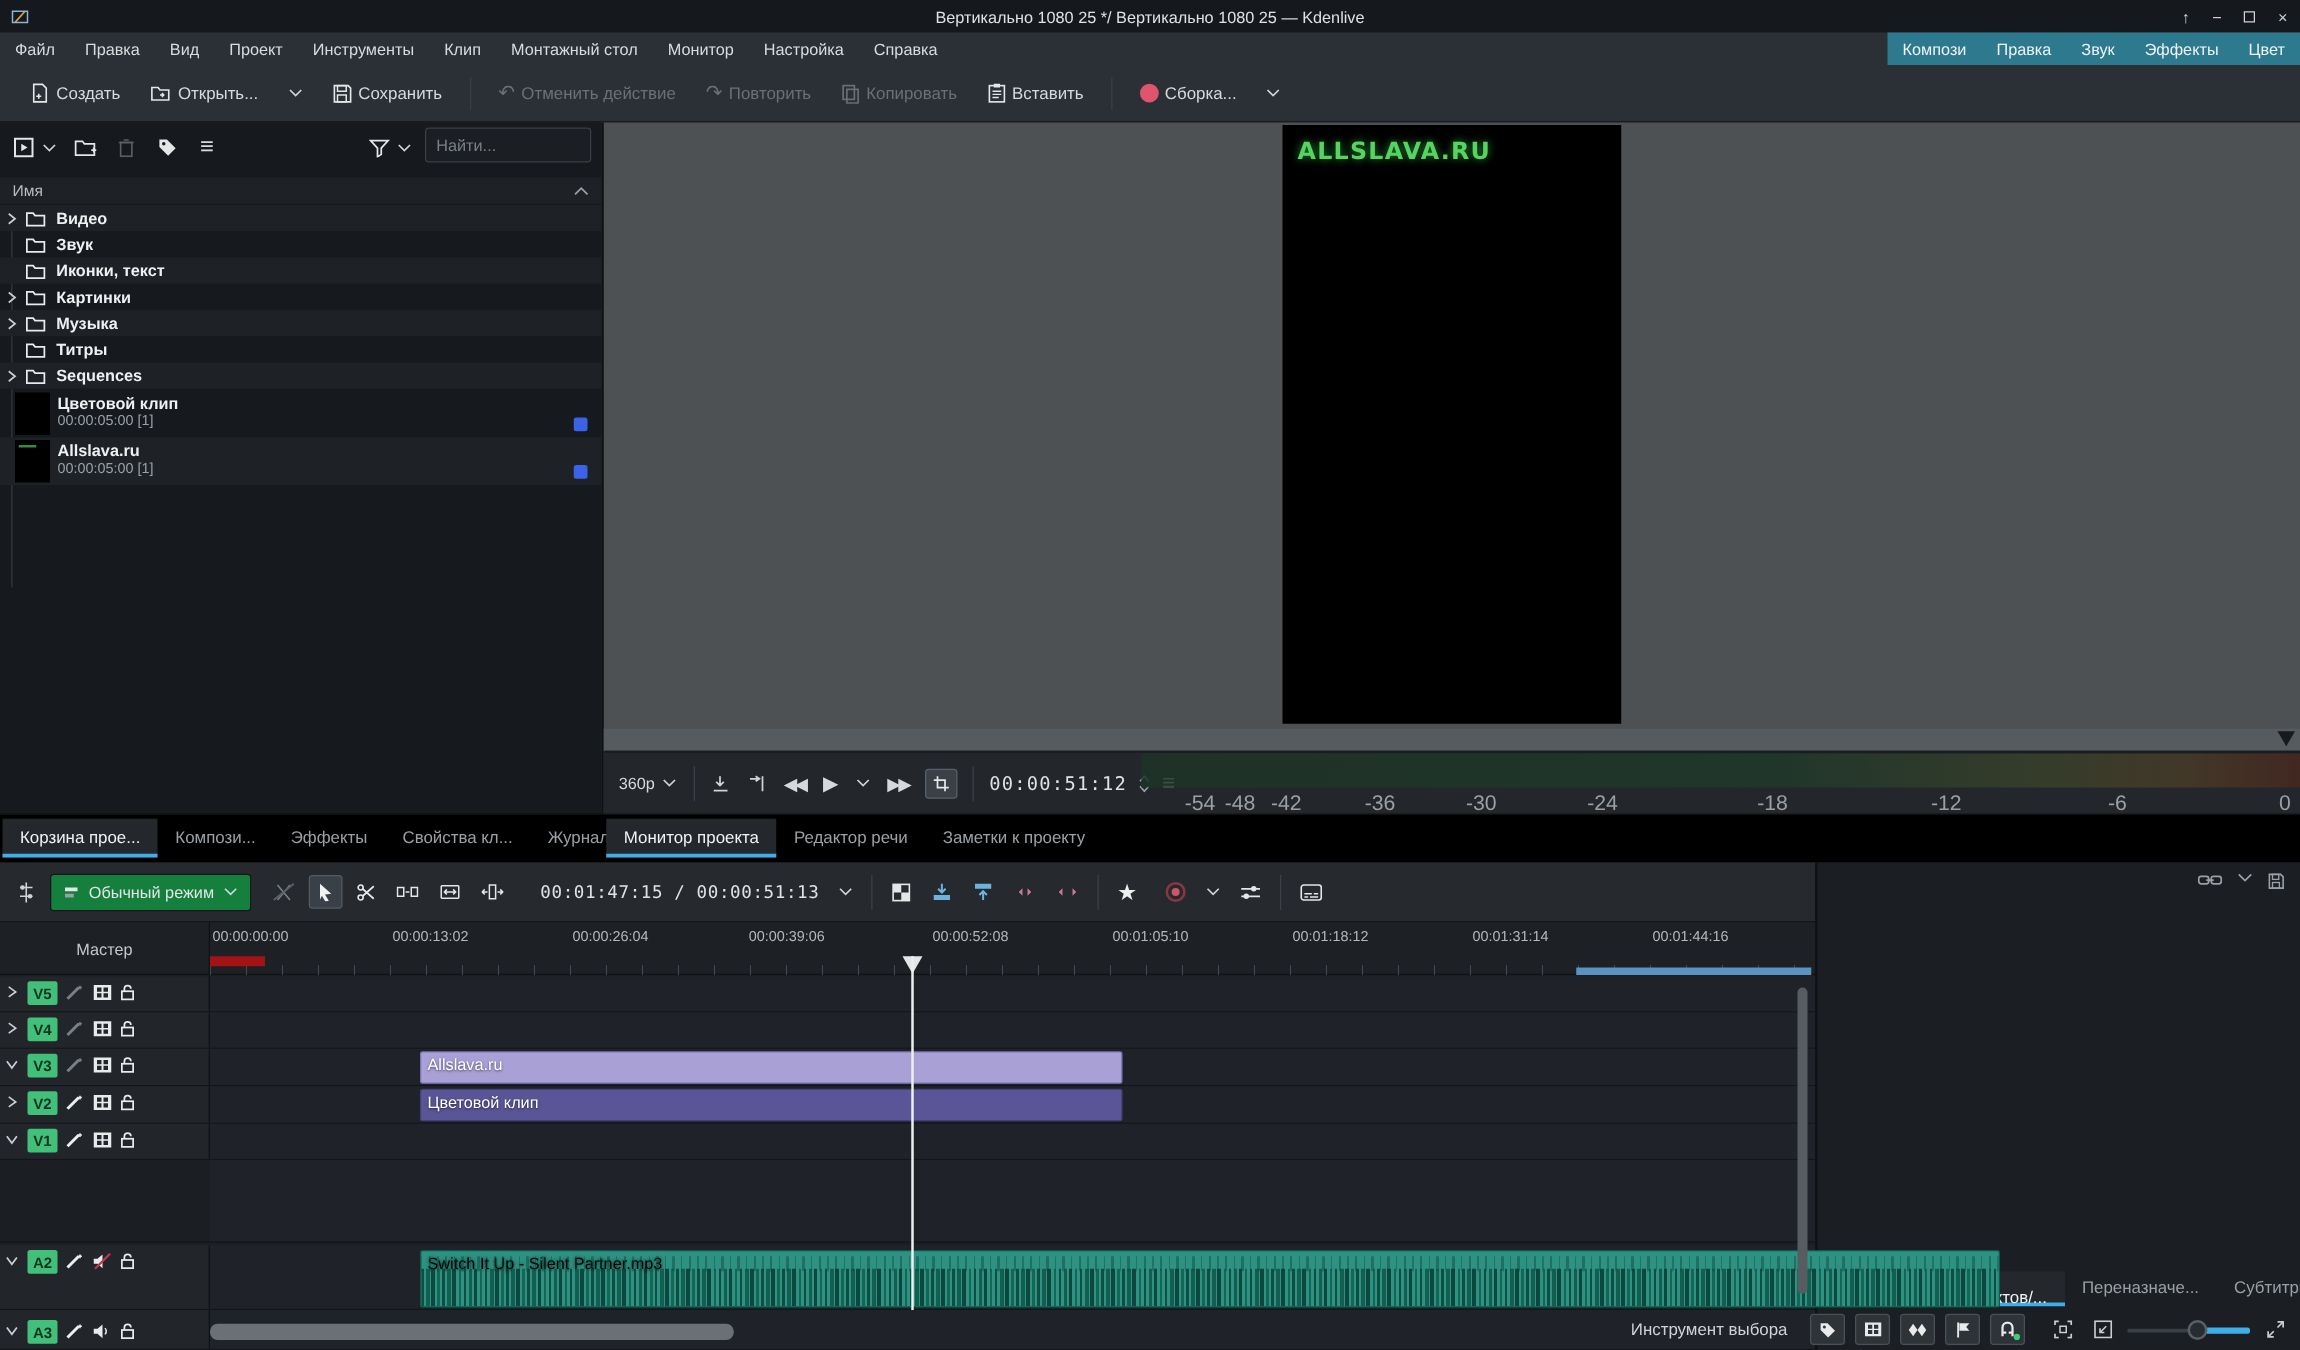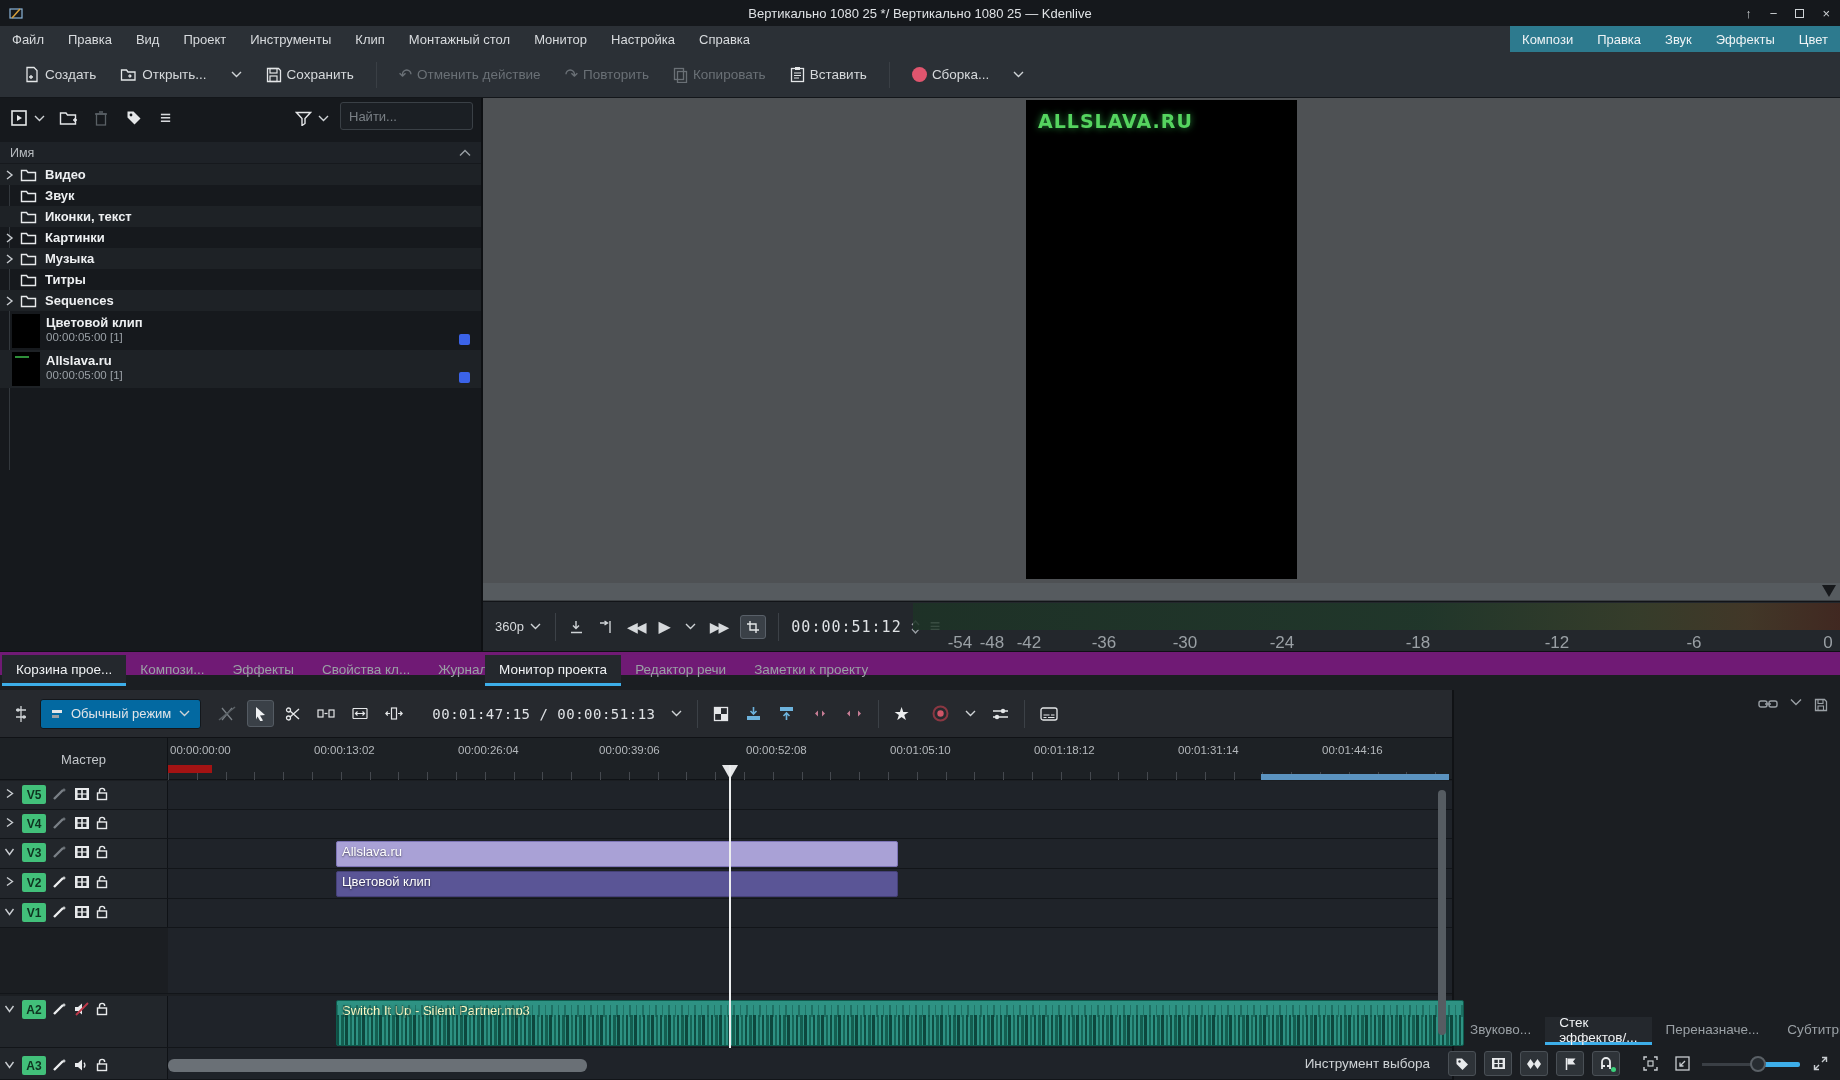--- a/index.html
+++ b/index.html
@@ -84,34 +84,34 @@
   #mon-tc { font-size:15px; color:#dfe2e5; letter-spacing:1px; padding:0 6px; }
   #mon-crop { width:26px; height:24px; background:#3a4047; border:1px solid #596069;
               border-radius:3px; display:flex; align-items:center; justify-content:center; }
   #meter { position:absolute; left:420px; top:0; width:939px; height:50px; }
   #meter-grad { position:absolute; left:10px; right:0; top:1px; height:27px;
     background:linear-gradient(90deg,#1d3326 0%,#20392a 55%,#39402a 78%,#473a27 90%,#46281f 100%);
     opacity:.85; }
   .mlabel { position:absolute; top:31px; transform:translateX(-50%); font-size:17px; color:#9aa0a5; }
 
   
-  #docktabs { left:0; top:651px; width:1840px; height:24px; background:#701a75;
+  #docktabs { left:0; top:651px; width:1840px; height:39px; background:#000000;
               border-top:1px solid #0e1013; }
   .tabrow { position:absolute; top:3px; display:flex; height:31px; }
   .dtab { padding:0 14px; display:flex; align-items:center; font-size:13.5px; color:#9aa0a5;
           border-bottom:3px solid transparent; }
   .dtab.active { background:#24282d; color:#f0f2f4; border-bottom:3px solid #3daee9; }
 
   
   #tltoolbar { left:0; top:690px; width:1452px; height:48px; background:#26292e;
                border-bottom:1px solid #101216; display:flex; align-items:center; gap:6px;
                padding-left:8px; }
   .ticon { color:#d6d9dc; display:flex; align-items:center; padding:0 5px; }
   .ticon.dim { color:#6a7076; }
-  #mode-dd { display:flex; align-items:center; gap:8px; background:#0369a1;
+  #mode-dd { display:flex; align-items:center; gap:8px; background:#15803d;
              border:1px solid #14171b; border-radius:3px; height:30px; padding:0 10px;
              font-size:13px; color:#e2e5e8;justify-content:flex-end; }
   .toolbox { width:27px; height:27px; background:#3a4047; border:1px solid #545b63;
              border-radius:3px; display:flex; align-items:center; justify-content:center; }
   #tl-tc { font-size:14px; color:#dfe2e5; letter-spacing:.5px; padding:0 4px; }
 
   
   #rightpanel { left:1452px; top:690px; width:388px; height:390px; background:#1b1e22;
                 border-left:2px solid #101215; }
   #rp-icons { position:absolute; right:12px; top:8px; display:flex; gap:12px; color:#9aa0a5; }
@@ -143,22 +143,22 @@
             font-weight:bold; display:flex; align-items:center; justify-content:center;
             border-radius:2px; }
   .thead .chev { position:absolute; left:4px; top:7px; }
   .hic { margin-top:2px; }
   .tclip { position:absolute; border-radius:2px; font-size:13px; color:#fff;
            padding:2px 0 0 5px; overflow:hidden; white-space:nowrap; z-index:5; }
   #clip-v3 { left:168px; top:2px; width:562px; height:26px; background:#a9a1d6;
              border:1px solid #7d74b6; text-shadow:0 1px 2px rgba(0,0,0,.6); }
   #clip-v2 { left:168px; top:2px; width:562px; height:26px; background:#5a5596;
              border:1px solid #454078; text-shadow:0 1px 2px rgba(0,0,0,.6); }
-  #clip-a2 { left:168px; top:4px; width:1128px; height:46px; background:#2e9283;
-             border:1px solid #0e5a4c; color:#fef9c3; text-shadow:0 0 3px #06281f; }
+  #clip-a2 { left:168px; top:4px; width:1264px; height:46px; background:#2e9283;
+             border:1px solid #0e5a4c; color:#000000; text-shadow:0 0 3px #06281f; }
   #a2-wave { position:absolute; left:0; right:0; bottom:0; height:30px; opacity:.9;
     background:repeating-linear-gradient(90deg,
       rgba(7,62,52,.9) 0 2px, rgba(46,146,131,0) 2px 4px,
       rgba(9,74,61,.8) 4px 7px, rgba(46,146,131,0) 7px 8px,
       rgba(5,54,45,.9) 8px 11px, rgba(46,146,131,0) 11px 13px,
       rgba(10,80,66,.75) 13px 15px, rgba(46,146,131,0) 15px 17px); }
   #a2-wave2 { position:absolute; left:0; right:0; top:4px; height:12px; opacity:.45;
     background:repeating-linear-gradient(90deg,
       rgba(7,62,52,.8) 0 1px, transparent 1px 6px,
       rgba(7,62,52,.9) 6px 8px, transparent 8px 13px); }

